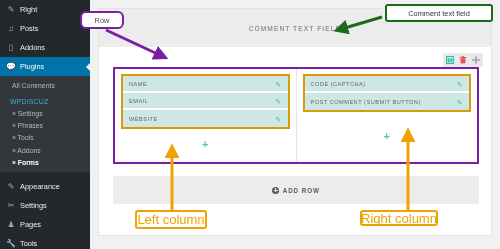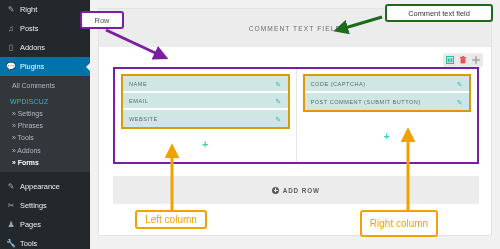--- a/index.html
+++ b/index.html
@@ -146,21 +146,21 @@
   
   .anno {
     position: absolute;
     border-radius: 3px;
     background: #ffffff;
     display: flex; align-items: center; justify-content: center;
     white-space: nowrap;
   }
   .anno-purple { border: 2px solid #7b1fa2; color: #4a4a4a; font-size: 7.4px; }
   .anno-green  { border: 2px solid #1b6b1b; color: #333333; font-size: 7.4px; }
-  .anno-orange { border: 2px solid #f0a202; color: #f0a202; font-size: 10px; }
+  .anno-orange { border: 2px solid #f0a202; color: #f0a202; font-size: 13px; }
 
   .svg-layer {
     position: absolute; left: 0; top: 0;
     width: 500px; height: 249px;
     pointer-events: none;
   }
 </style>
 </head>
 <body>
 
@@ -307,29 +307,29 @@
 
     <line x1="106" y1="30" x2="164" y2="57" stroke="#7b1fa2" stroke-width="3" marker-end="url(#ah-purple)"></line>
 
     <line x1="382" y1="17" x2="338" y2="30" stroke="#1b6b1b" stroke-width="3" marker-end="url(#ah-green)"></line>
 
     <line x1="172" y1="210" x2="172" y2="148" stroke="#f0a202" stroke-width="3" marker-end="url(#ah-orange)"></line>
 
     <line x1="408" y1="210" x2="408" y2="132" stroke="#f0a202" stroke-width="3" marker-end="url(#ah-orange)"></line>
   </svg>
 
-  <div class="anno anno-purple" style="left:80px; top:11px; width:44px; height:18px;">
+  <div class="anno anno-purple" style="left:80px; top:11px; width:44px; height:18px;border-radius:6px;">
     <span>Row</span>
   </div>
 
   <div class="anno anno-green" style="left:385px; top:4px; width:108px; height:18px;">
     <span>Comment text field</span>
   </div>
 
   <div class="anno anno-orange" style="left:135px; top:210px; width:72px; height:19px;">
     <span>Left column</span>
   </div>
 
-  <div class="anno anno-orange" style="left:360px; top:210px; width:78px; height:27px;">
+  <div class="anno anno-orange" style="left:360px; top:210px; width:78px; height:16px;">
     <span>Right column</span>
   </div>
 
 </div>
 
 </body></html>

